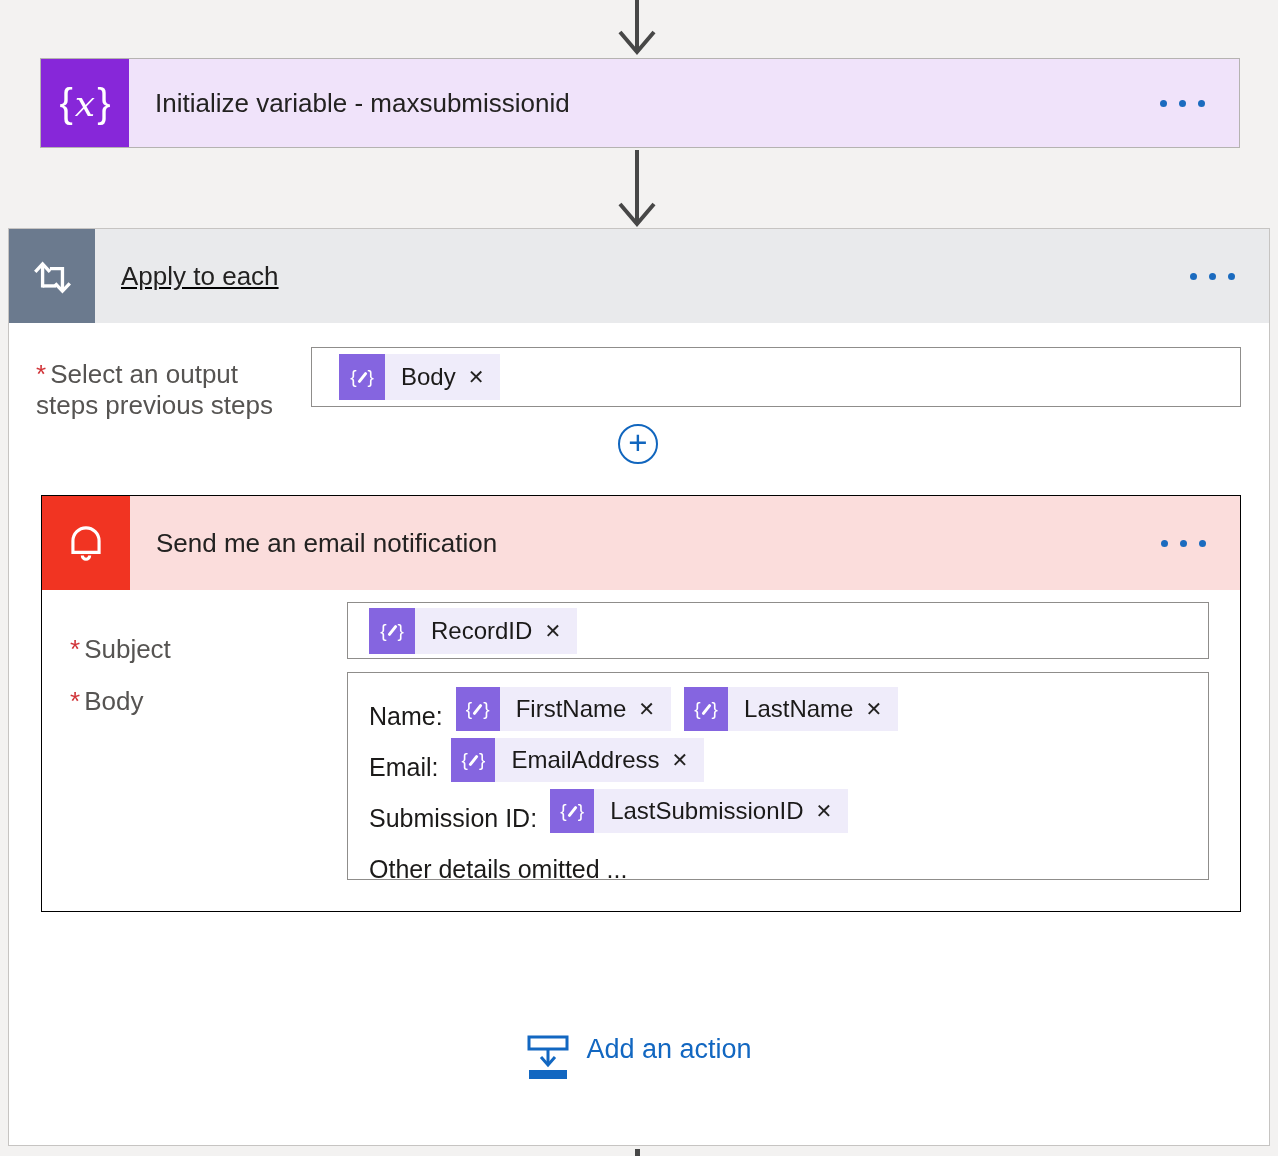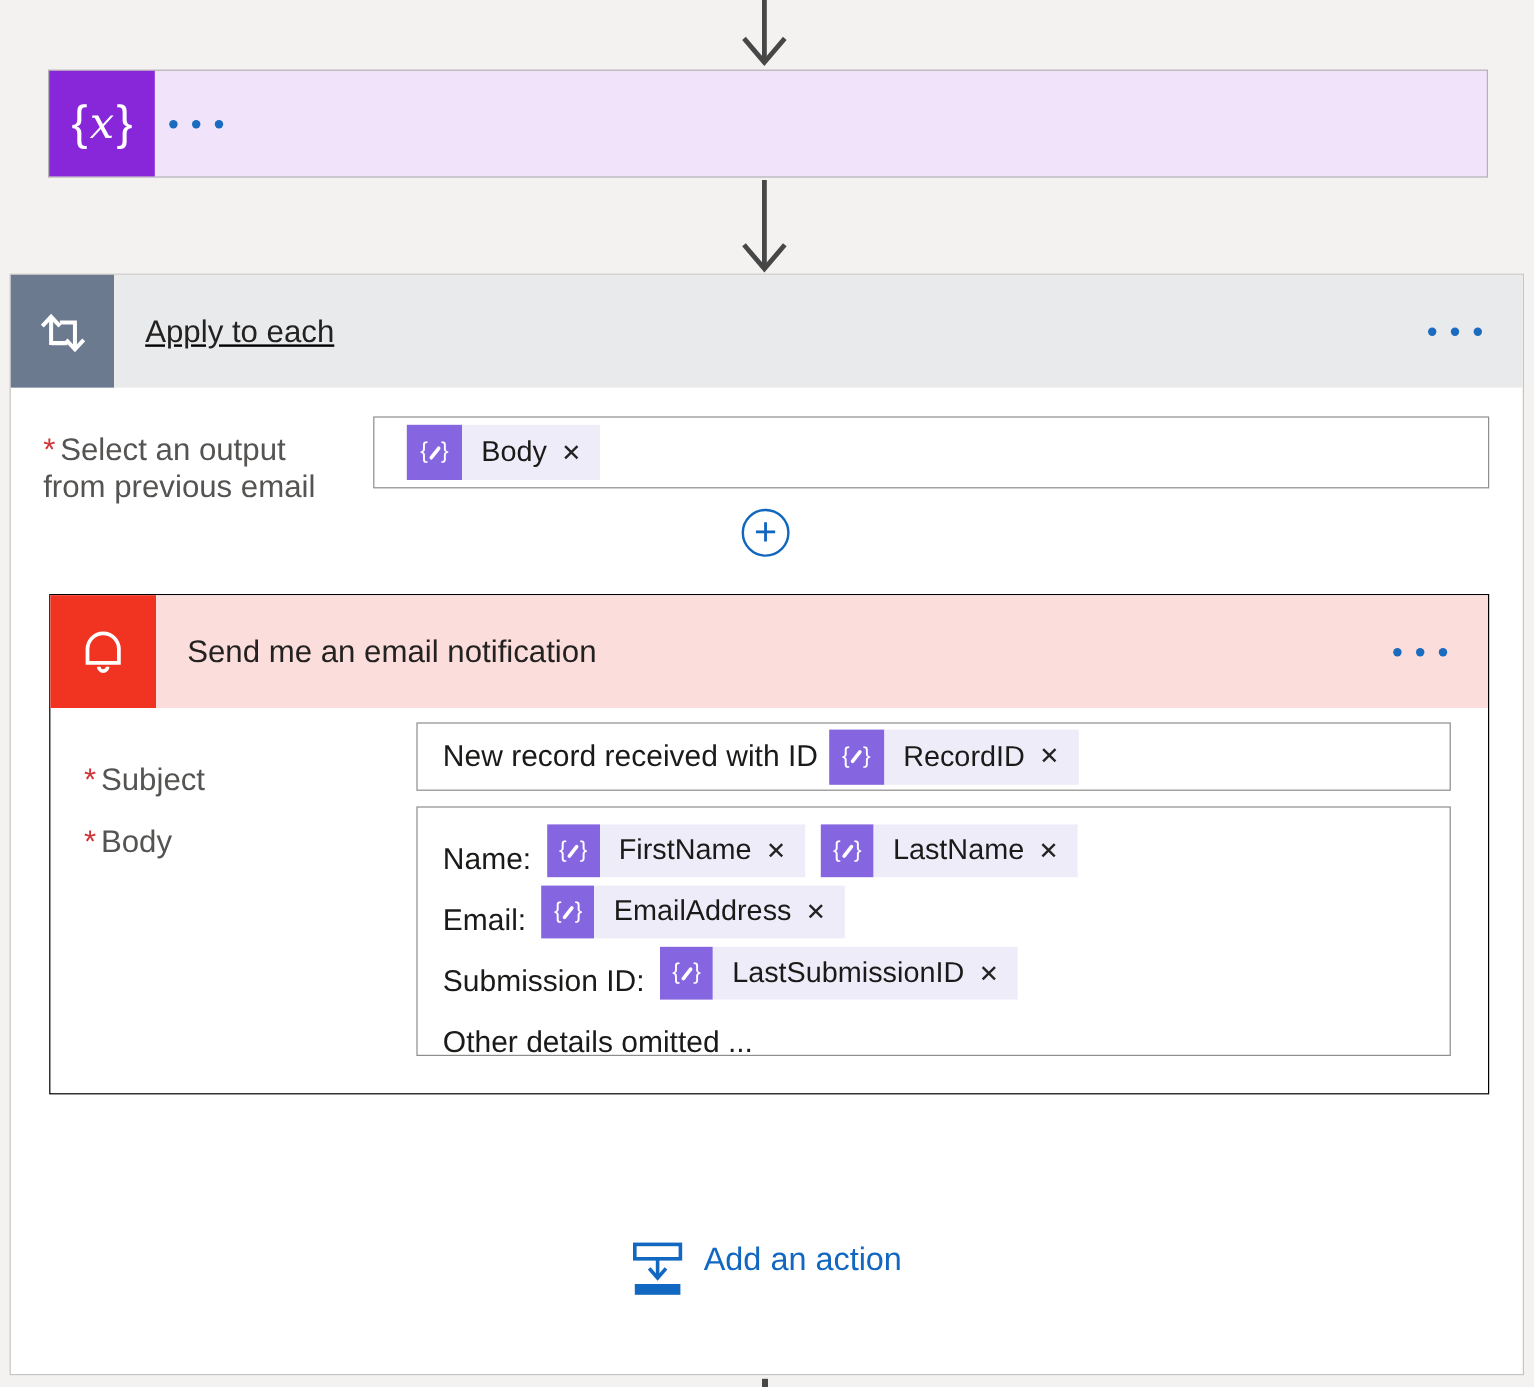--- a/index.html
+++ b/index.html
@@ -75,20 +75,21 @@
     <line x1="22" y1="0" x2="22" y2="50" stroke="#474747" stroke-width="4"></line>
     <polyline points="5,32 22,52 39,32" fill="none" stroke="#474747" stroke-width="4"></polyline>
   </svg>
 
   <div class="card init-card">
     <div class="card-icon init-icon">
       <span>{</span>
         <span class="xi">x</span>
         <span>}</span>
     </div>
+    <div class="card-title">Initialize variable - maxsubmissionid</div>
     <button class="menu-btn">
       <span class="dot"></span>
       <span class="dot"></span>
       <span class="dot"></span>
     </button>
   </div>
 
   <svg class="arrow" style="left:615px; top:150px;" width="44" height="78" viewBox="0 0 44 78">
     <line x1="22" y1="0" x2="22" y2="72" stroke="#474747" stroke-width="4"></line>
     <polyline points="5,54 22,74 39,54" fill="none" stroke="#474747" stroke-width="4"></polyline>
@@ -109,21 +110,21 @@
       <div class="card-title">Apply to each</div>
       <button class="menu-btn">
         <span class="dot"></span>
         <span class="dot"></span>
         <span class="dot"></span>
       </button>
     </div>
 
     <div class="select-label">
       <span class="req">*</span><span>Select an output</span><br>
-      <span>from previous email</span>
+      <span>steps previous steps</span>
     </div>
 
     <div class="text-input output-input">
       <span class="token">
         <span class="token-icon">
           <span>{</span>
             <span class="pencil"></span>
             <span>}</span>
         </span>
         <span class="token-body">
@@ -149,21 +150,20 @@
           <span class="dot"></span>
           <span class="dot"></span>
           <span class="dot"></span>
         </button>
       </div>
 
       <div class="field-label subject-label">
         <span class="req">*</span><span>Subject</span>
       </div>
       <div class="text-input subject-input">
-        <span>New record received with ID</span>
         <span class="token">
           <span class="token-icon">
             <span>{</span>
               <span class="pencil"></span>
               <span>}</span>
           </span>
           <span class="token-body">
             <span>RecordID</span>
             <span class="token-close">✕</span>
           </span>

